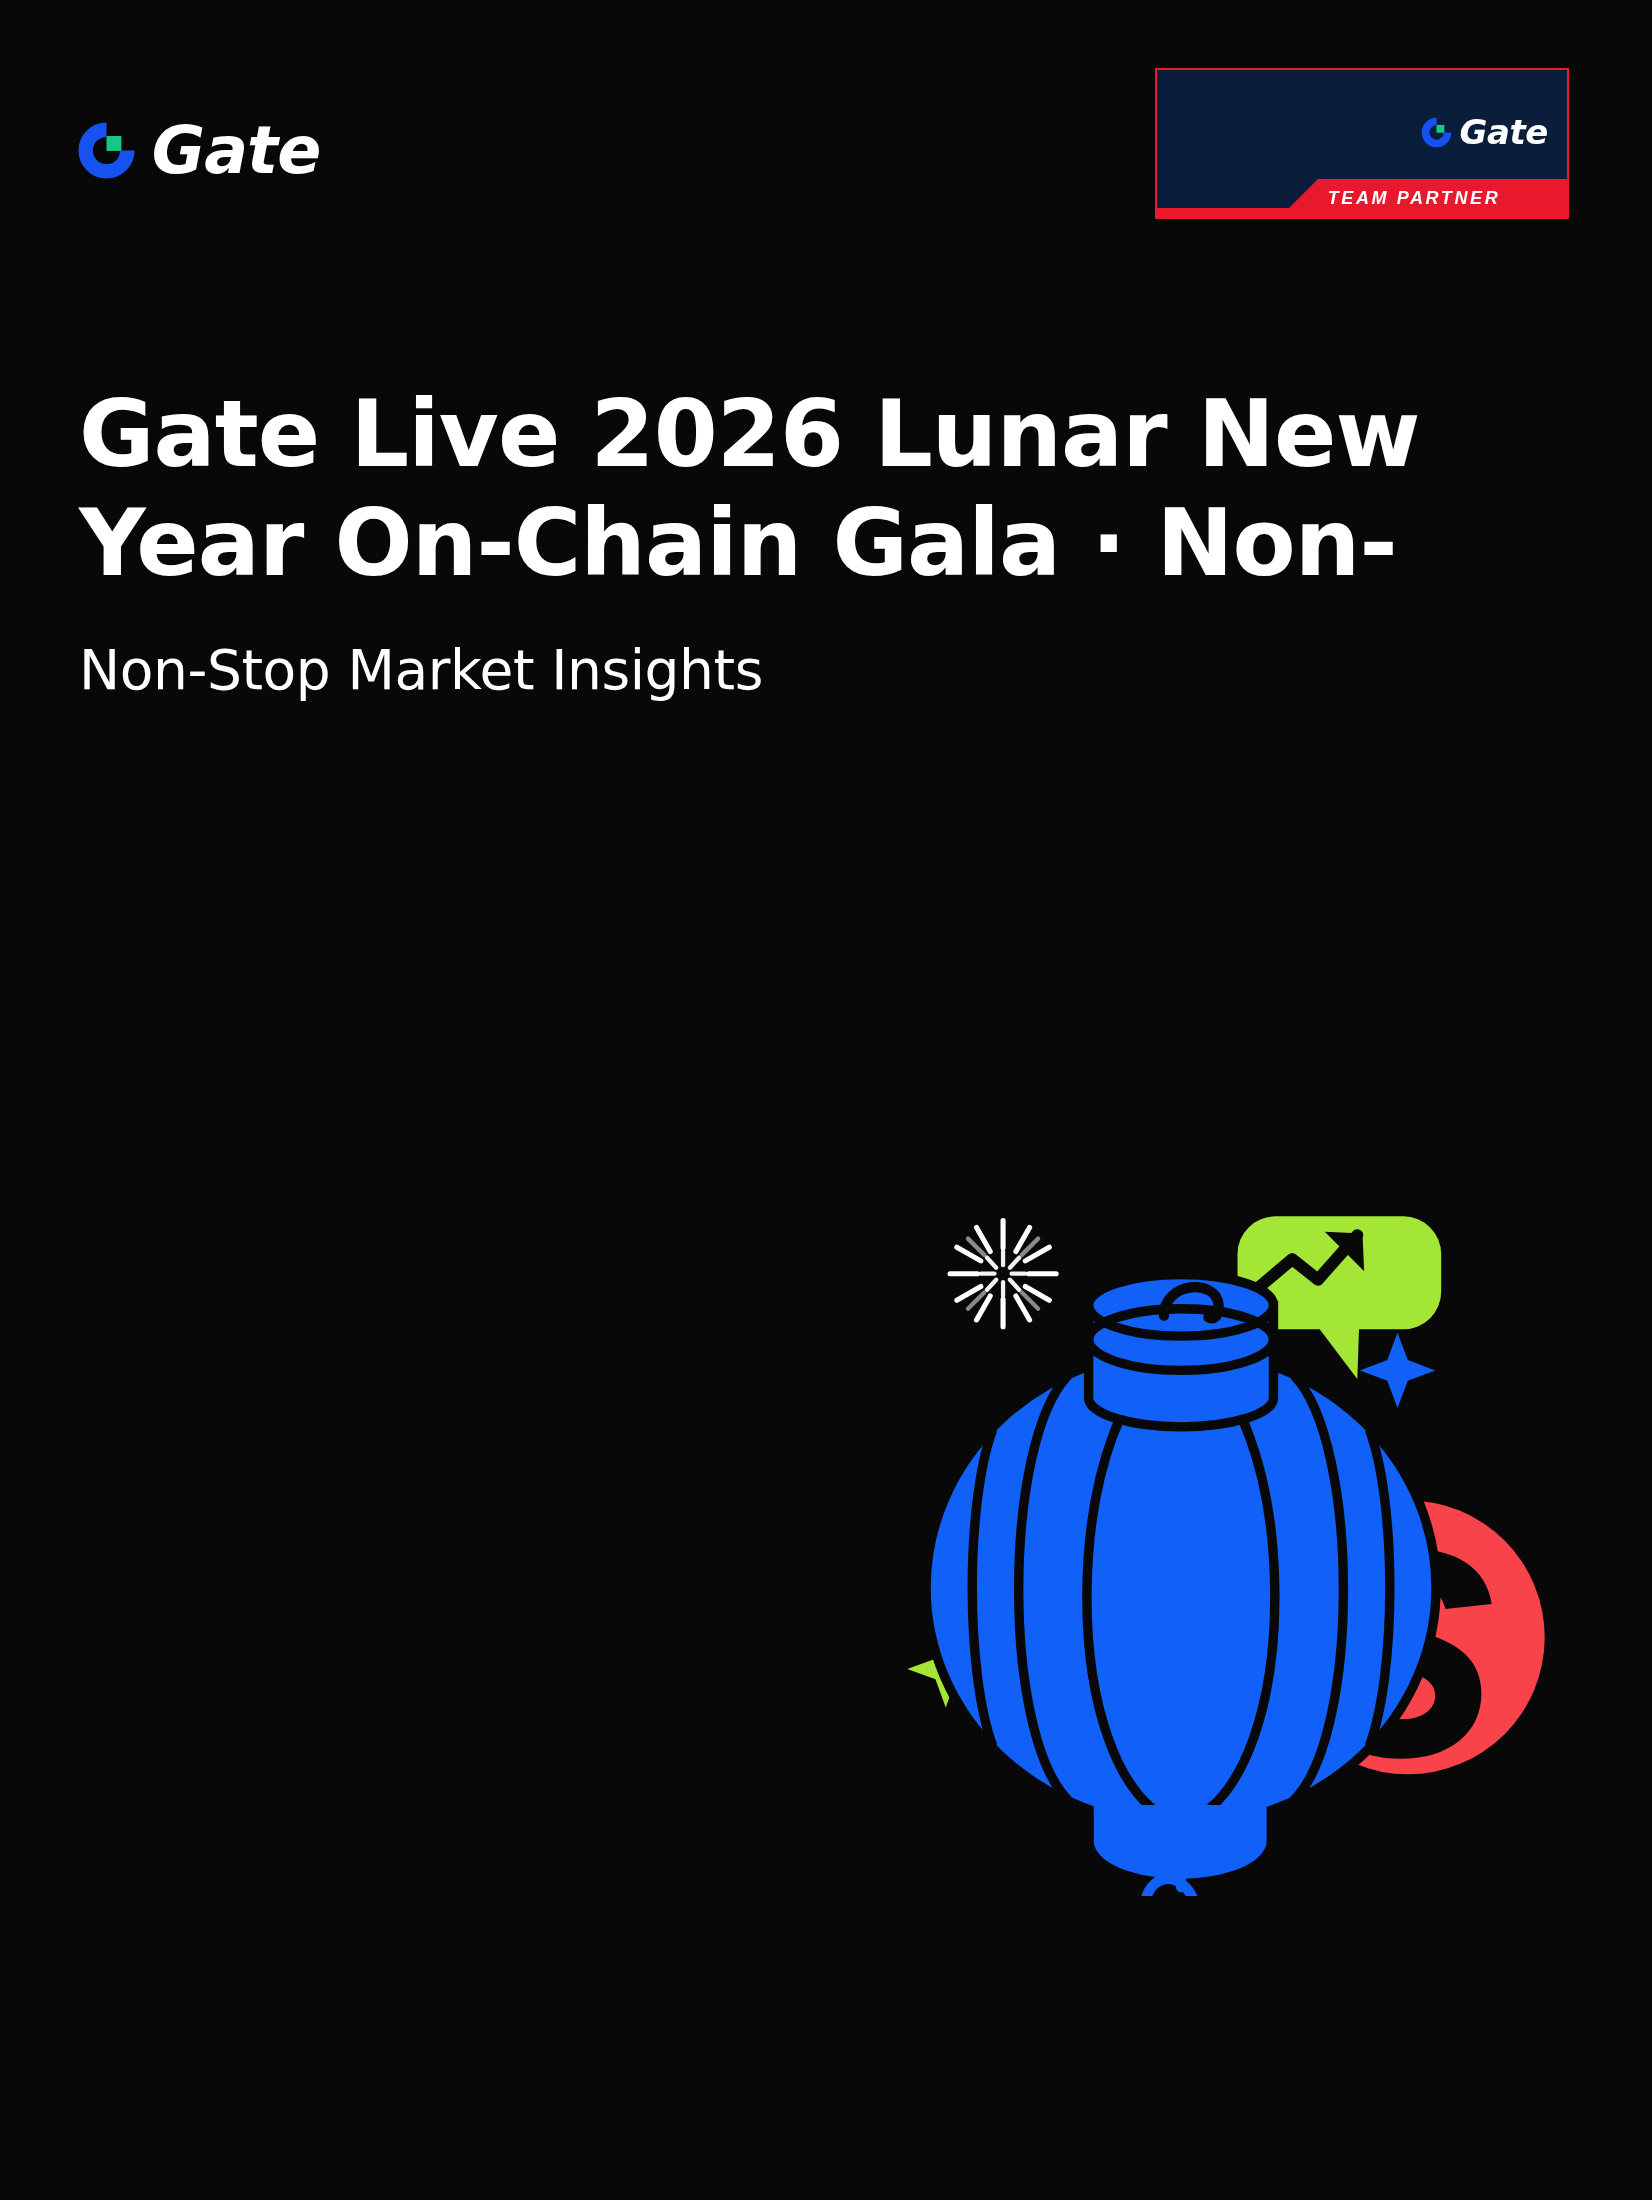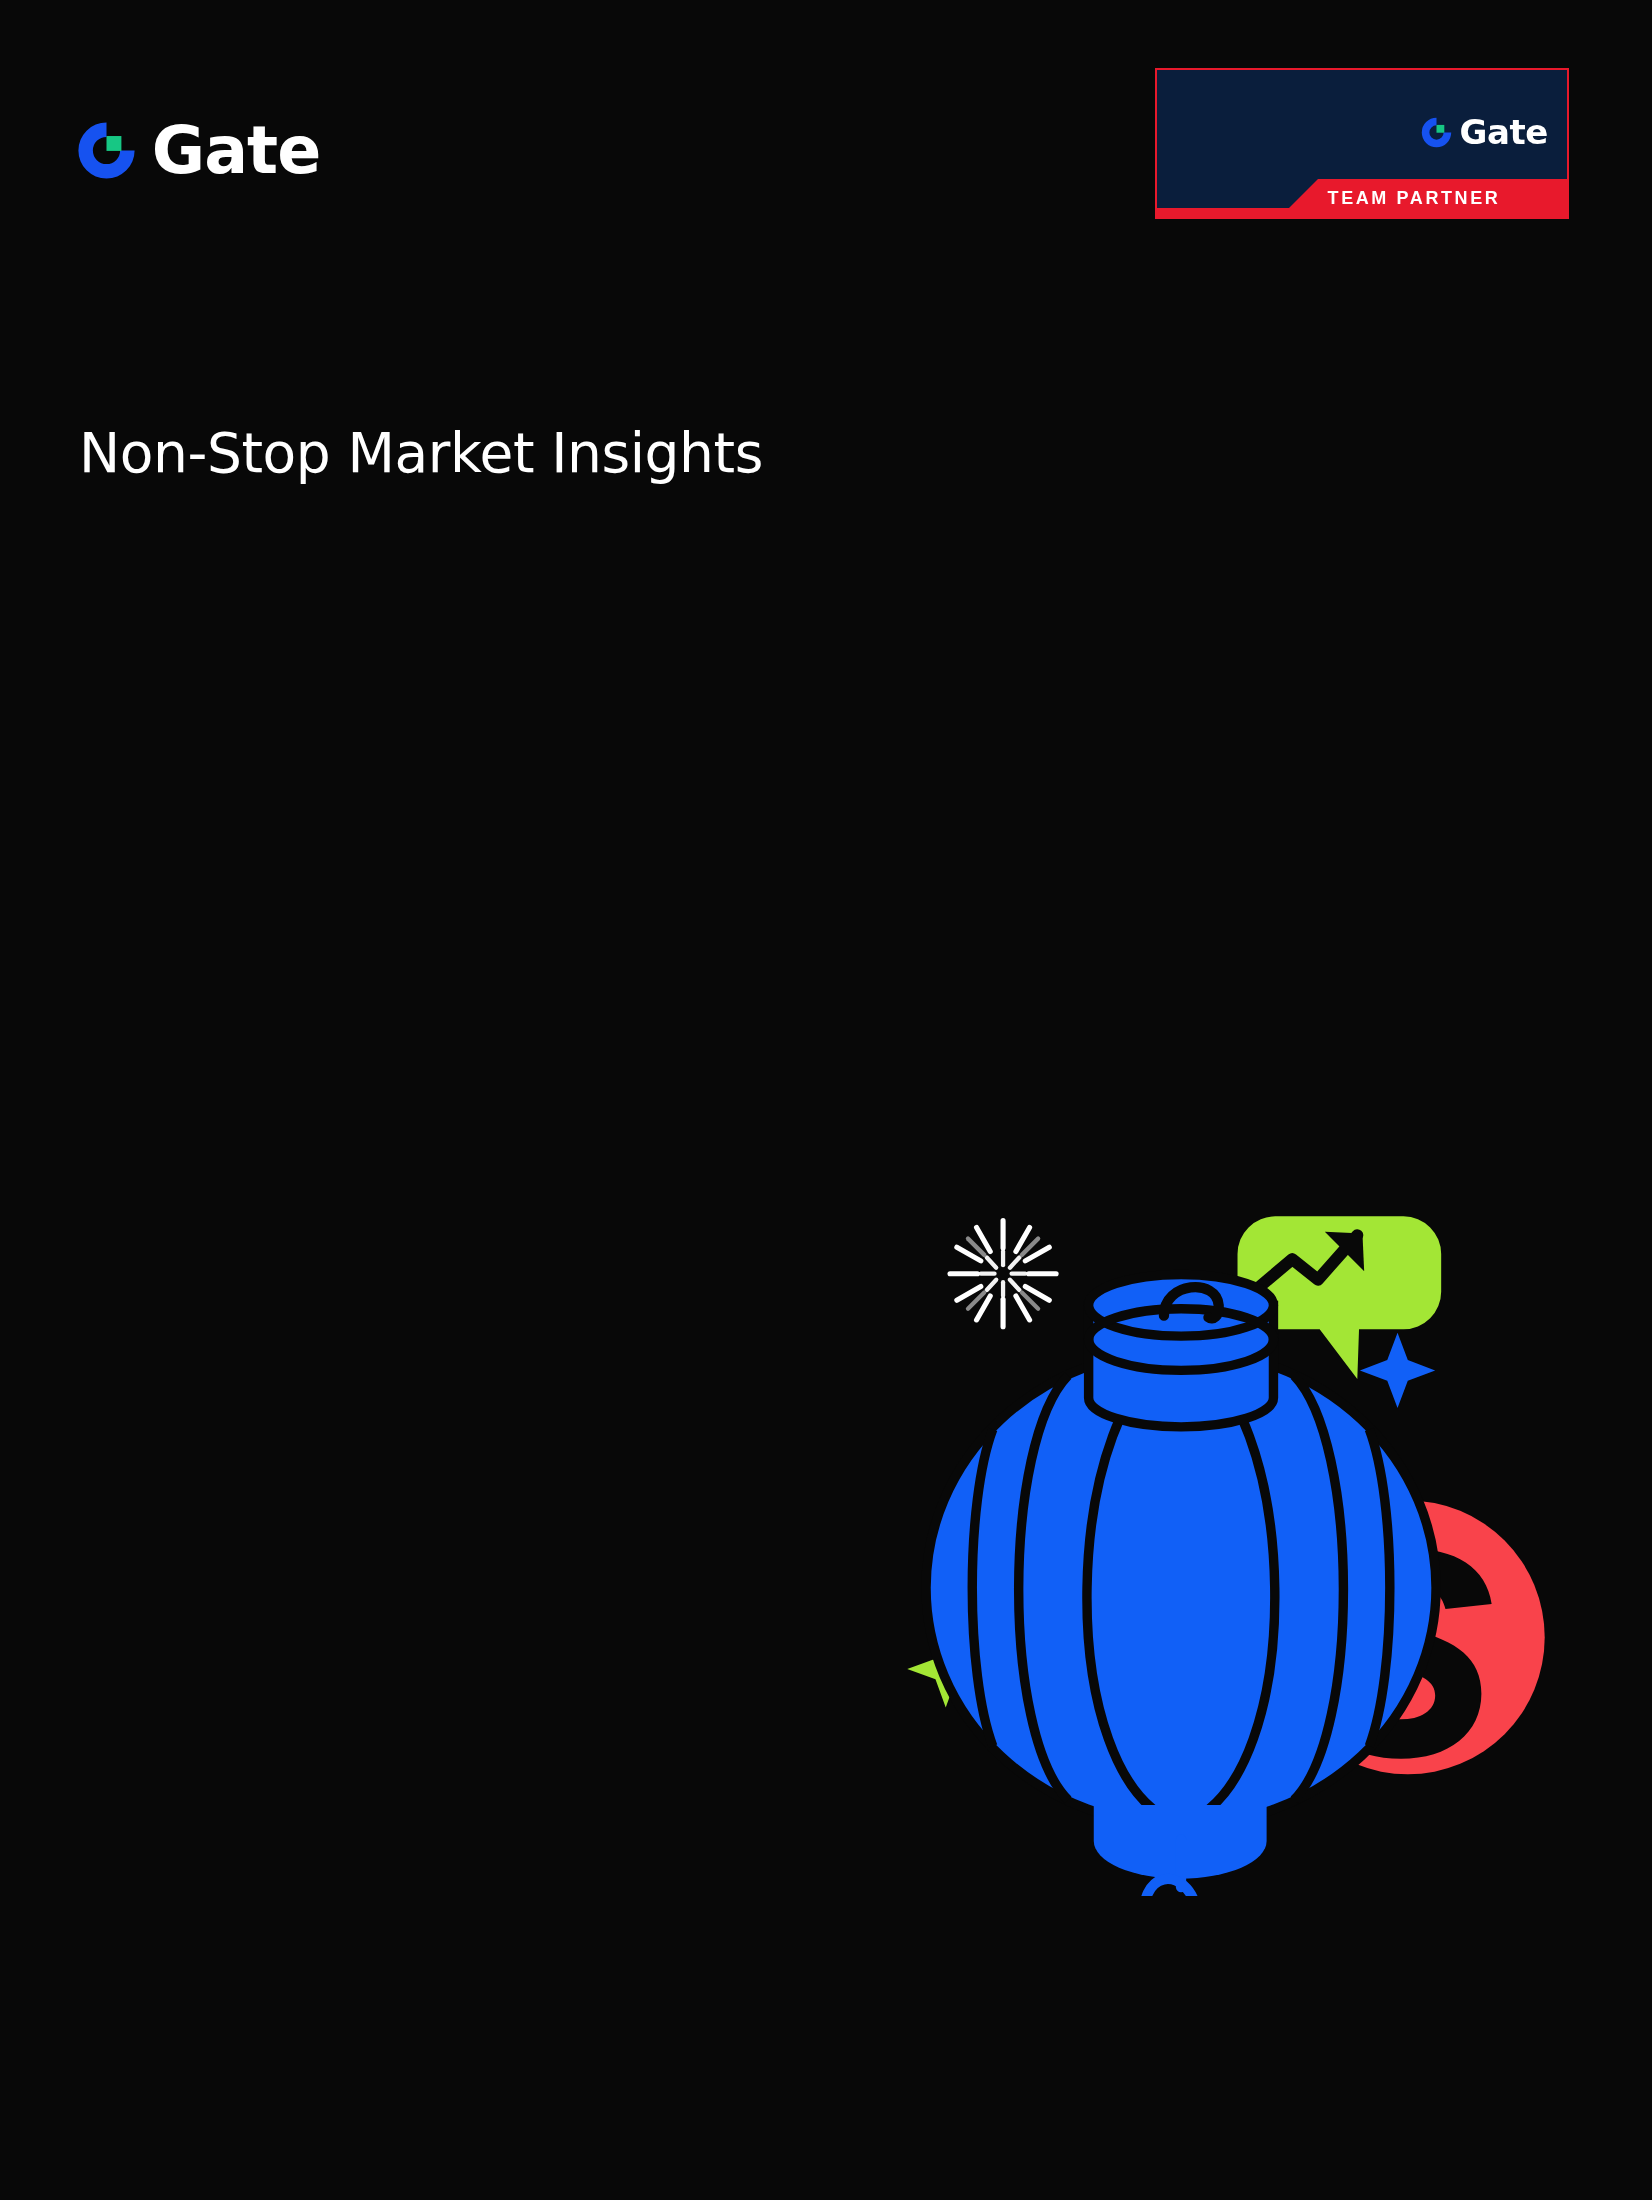--- a/index.html
+++ b/index.html
@@ -5,21 +5,21 @@
   * { margin:0; padding:0; box-sizing:border-box; }
   html, body { background:#080808; }
   body {
     width:1652px; height:2201px;
     position:relative; overflow:hidden;
     font-family:"Liberation Sans", sans-serif;
     background:#080808;
   }
 
   
-  #header { position:absolute; top:0; left:0; width:1526px; height:257px; }
+  #header { position:absolute; top:0; left:0; width:1526px; height:257px;font-style:italic; }
 
   #brand-logo { position:absolute; left:75px; top:118px; display:flex; align-items:center; gap:13.7px; }
   .gate-mark { width:63px; height:63px; position:relative; display:block; }
   .gate-word { font-size:65px; font-weight:700; color:#ffffff; letter-spacing:-0.9px; line-height:1;
                font-family:"DejaVu Sans", sans-serif; }
 
   
   #rb-badge {
     position:absolute; left:1155px; top:68px; width:414px; height:151px;
     border:2.6px solid #E8192C; background:#0A1E3C; overflow:hidden;
@@ -94,20 +94,21 @@
 
       <div id="rb-partner">
         <span>TEAM PARTNER</span>
       </div>
       <div id="rb-bottomline"></div>
     </div>
   </div>
 </div>
 
 <div id="title-block">
+  <h1 id="page-title">Gate Live 2026 Lunar New Year On-Chain Gala · Non-</h1>
   <h2 id="page-subtitle">Non-Stop Market Insights</h2>
 </div>
 
 <div id="hero">
   <svg viewBox="0 0 880 890" xmlns="http://www.w3.org/2000/svg">
 
     <g stroke-linecap="round" fill="none">
       <g transform="translate(152,163)">
         <g stroke="#ffffff" stroke-width="6">
           <line x1="0" y1="-30" x2="0" y2="-62"></line>

